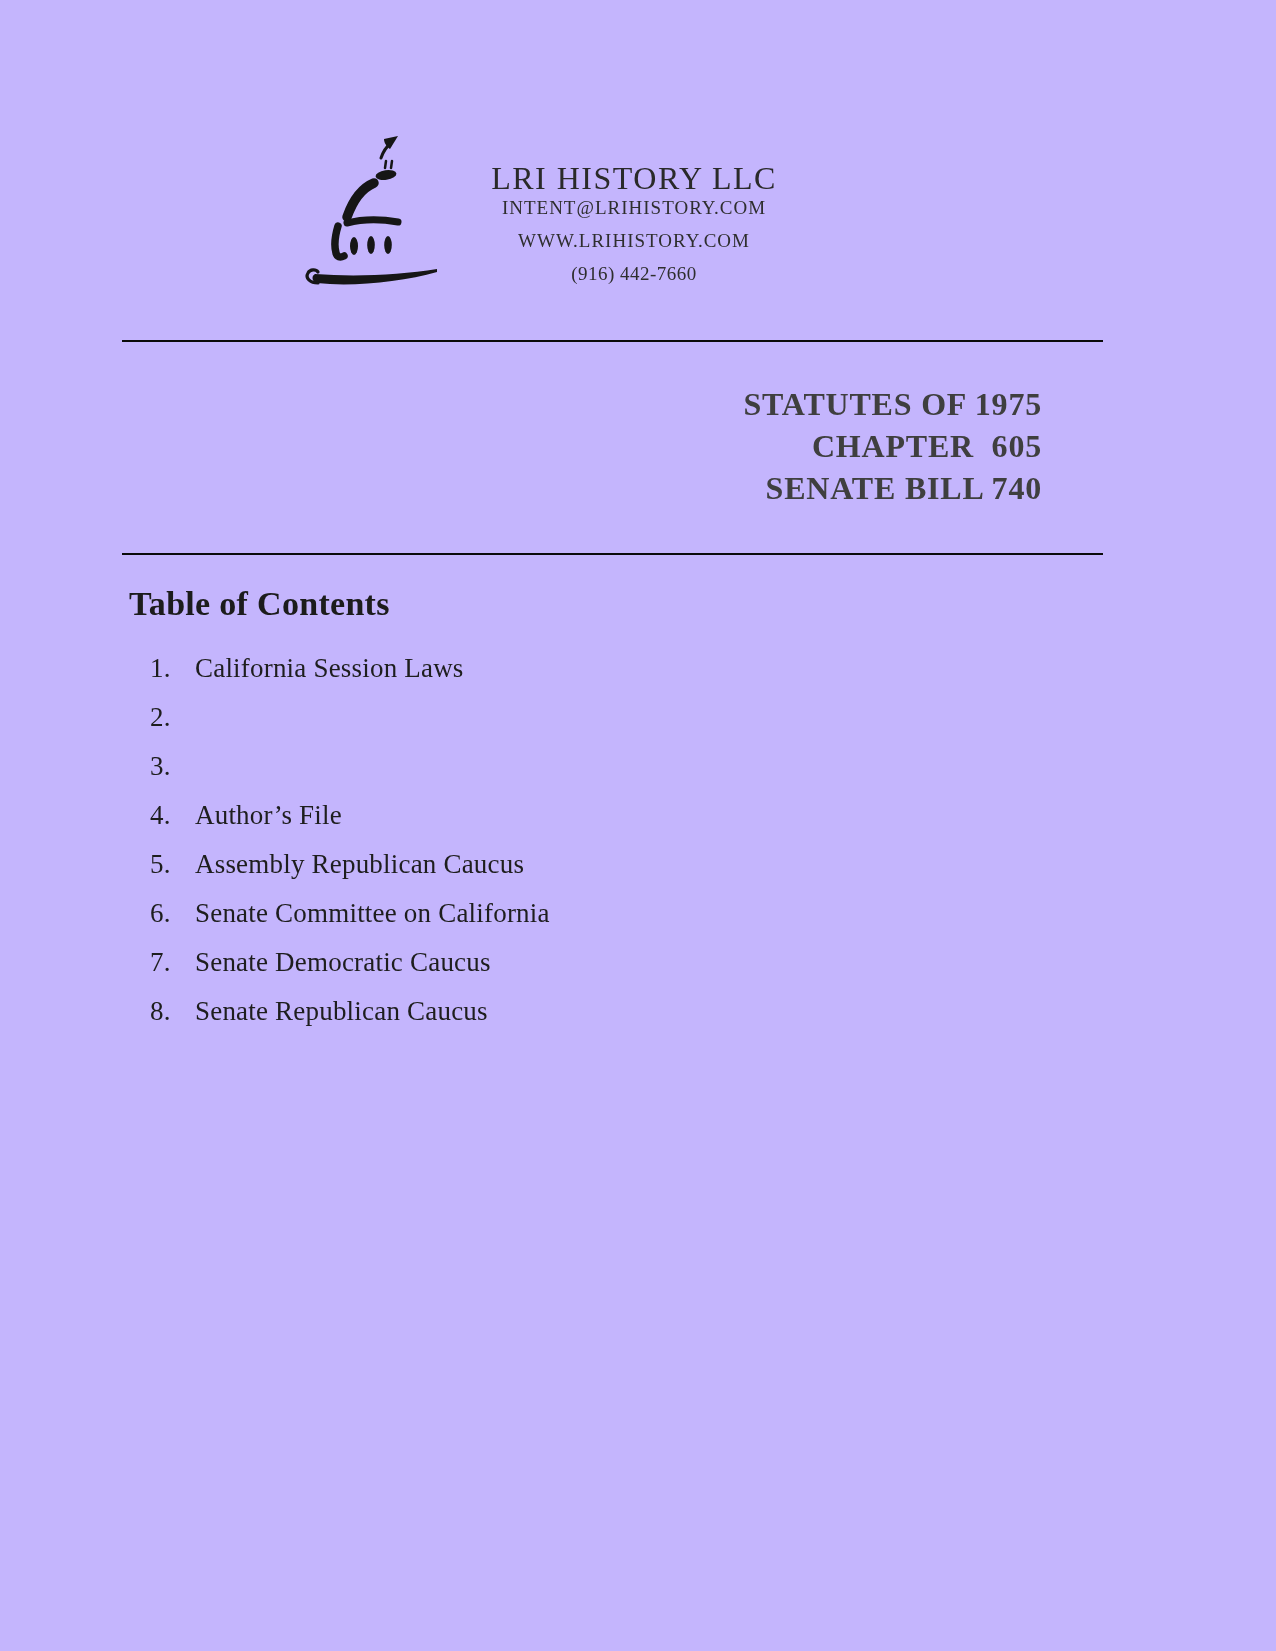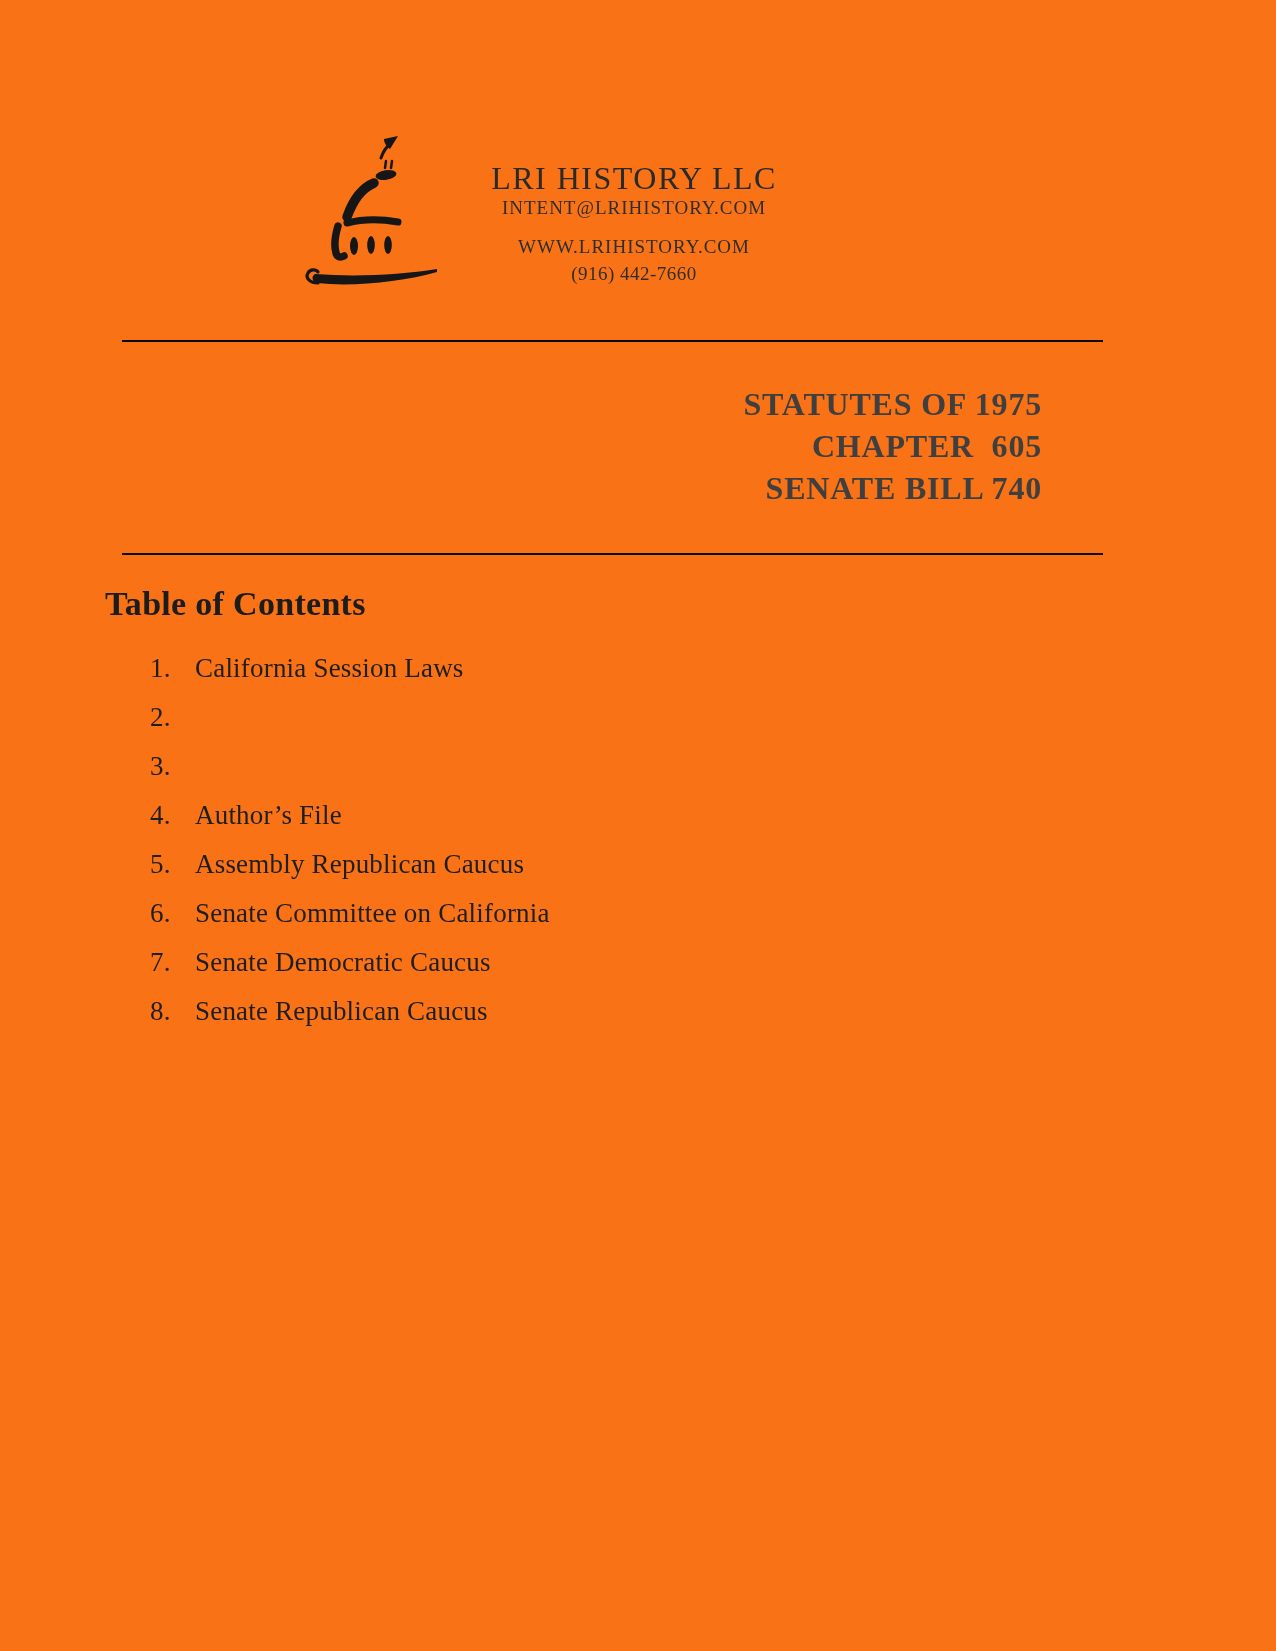--- a/index.html
+++ b/index.html
@@ -4,21 +4,21 @@
 <style>
   html, body {
     margin: 0;
     padding: 0;
     background: #ffffff;
   }
   .page {
     position: relative;
     width: 1276px;
     height: 1651px;
-    background: #f97316;
+    background: #c4b5fd;
     font-family: "Liberation Serif", "DejaVu Serif", serif;
     overflow: hidden;
   }
 
   
   .logo {
     position: absolute;
     left: 290px;
     top: 123px;
     width: 160px;
@@ -40,22 +40,22 @@
     white-space: pre;
   }
   .contact-line {
     font-size: 19px;
     line-height: 24px;
     letter-spacing: 1px;
     color: #2e2e2e;
     white-space: pre;
   }
   .contact-email   { margin-top: 0; }
-  .contact-website { margin-top: 15px; }
-  .contact-phone   { margin-top: 3px; letter-spacing: 0.5px; }
+  .contact-website { margin-top: 9px; }
+  .contact-phone   { margin-top: 9px; letter-spacing: 0.5px; }
 
   
   .rule {
     position: absolute;
     left: 122px;
     width: 981px;
     height: 2px;
     background: #0a0a0a;
   }
   .rule-top    { top: 340px; }
@@ -71,21 +71,21 @@
     font-size: 32px;
     line-height: 42px;
     letter-spacing: 0.8px;
     color: #3f3f3f;
   }
   .reference-line { white-space: pre; }
 
   
   .toc-title {
     position: absolute;
-    left: 105px;
+    left: 129px;
     top: 584px;
     font-weight: bold;
     font-size: 34px;
     line-height: 40px;
     letter-spacing: 0.3px;
     color: #1c1c1c;
   }
   .toc-list {
     position: absolute;
     left: 150px;

